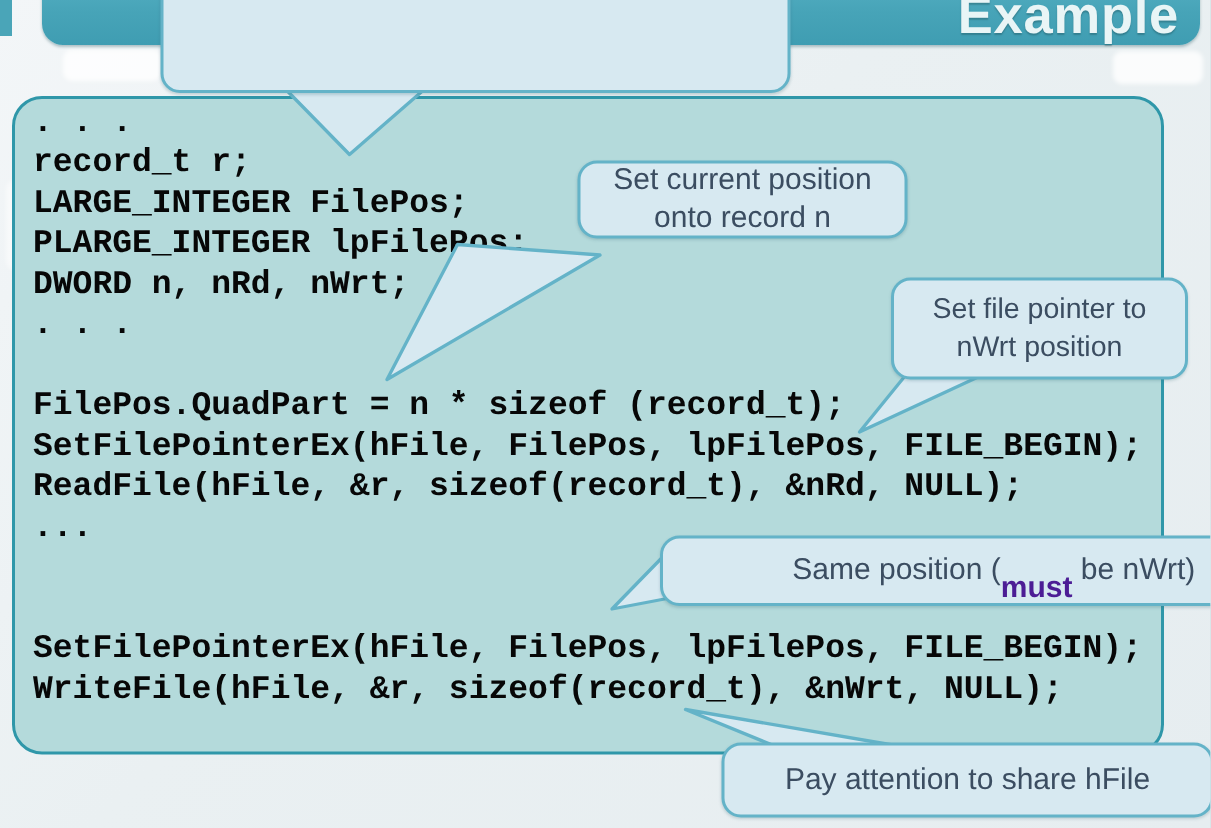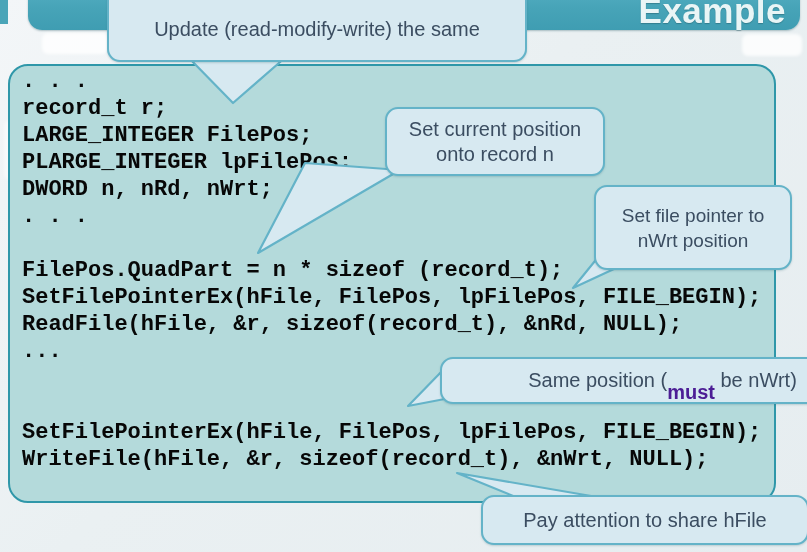--- a/index.html
+++ b/index.html
@@ -43,22 +43,22 @@
   .tail{fill:#d7e9f1;stroke:#64b3c8;stroke-width:2.2;stroke-linejoin:round;}
 
   .callout{
     position:absolute;box-sizing:border-box;
     background:#d7e9f1;border:2.5px solid #64b3c8;border-radius:13px;
     color:#3b4d61;font-size:20px;line-height:25px;text-align:center;
     display:flex;flex-direction:column;align-items:center;justify-content:center;
     box-shadow:0 1px 2px rgba(60,110,125,.25);
   }
   .callout-update{left:107px;top:-16px;width:420px;height:78px;padding-top:12px;}
-  .callout-set-current{left:385px;top:107px;width:220px;height:69px;align-items:center;}
-  .callout-set-pointer{left:594px;top:185px;width:198px;height:85px;font-size:19px;}
+  .callout-set-current{left:385px;top:107px;width:220px;height:52px;align-items:center;}
+  .callout-set-pointer{left:594px;top:185px;width:198px;height:68px;font-size:19px;}
   .callout-same-position{left:440px;top:357px;width:411px;height:47px;flex-direction:row;padding-left:34px;}
   .callout-pay-attention{left:481px;top:495px;width:328px;height:50px;}
   .emphasis{color:#4c1d95;font-weight:bold;white-space:pre;margin-top:24px;}
 </style>
 </head>
 <body>
 
 <div class="slide">
 
   <div class="corner-ribbon"></div>
@@ -90,21 +90,20 @@
 
   <svg class="tail-layer" viewBox="0 0 807 552">
     <polygon class="tail" points="187,56 233,103 287,56"></polygon>
     <polygon class="tail" points="305,163 258,253 400,170"></polygon>
     <polygon class="tail" points="612,240 573,288 670,243"></polygon>
     <polygon class="tail" points="445,368 408,406 450,398"></polygon>
     <polygon class="tail" points="523,500 457,473 597,497"></polygon>
   </svg>
 
   <div class="callout callout-update">
-    <span>Update (read-modify-write) the same</span>
   </div>
 
   <div class="callout callout-set-current">
     <span>Set current position</span>
     <span>onto record n</span>
   </div>
 
   <div class="callout callout-set-pointer">
     <span>Set file pointer to</span>
     <span>nWrt position</span>

